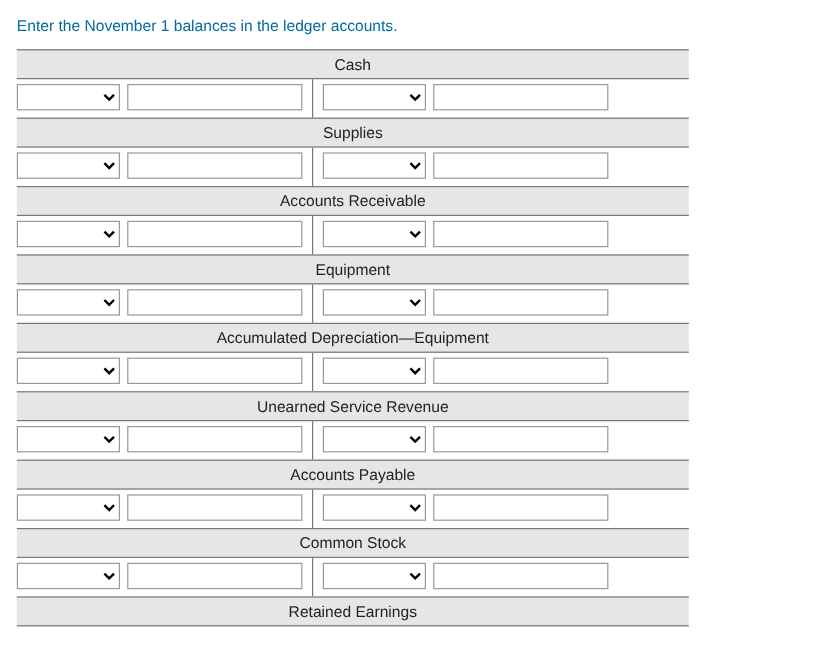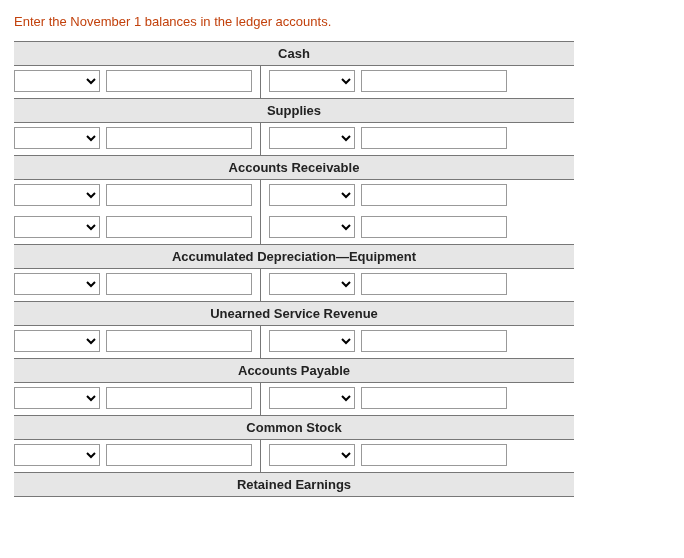--- a/index.html
+++ b/index.html
@@ -8,31 +8,31 @@
     padding: 14px;
     font-family: Arial, sans-serif;
     font-size: 13px;
     color: #333;
     background: #fff;
     width: 684px;
   }
   .instruction {
     margin-bottom: 12px;
     font-size: 13px;
-    color: #c2410c;
+    color: #0369a1;
   }
   .ledger-container {
     width: 560px;
   }
   .account-block {
     margin-bottom: 0;
   }
   .account-header {
     background: #e6e6e6;
-    font-weight: bold;
+    font-weight: normal;
     text-align: center;
     padding: 4px 0;
     border-top: 1px solid #777;
     border-bottom: 1px solid #777;
     font-size: 13px;
     color: #222;
   }
   .account-row {
     display: flex;
     padding: 4px 0 6px 0;
@@ -97,20 +97,21 @@
     <div class="account-row">
       <select class="col-select" value=""></select>
       <input class="col-input inp-left" value="" style="">
       <div class="divider"></div>
       <select class="col-select" value=""></select>
       <input class="col-input inp-right" value="" style="">
     </div>
   </div>
 
   <div class="account-block">
+    <div class="account-header">Equipment</div>
     <div class="account-row">
       <select class="col-select" value=""></select>
       <input class="col-input inp-left" value="" style="">
       <div class="divider"></div>
       <select class="col-select" value=""></select>
       <input class="col-input inp-right" value="" style="">
     </div>
   </div>
 
   <div class="account-block">

